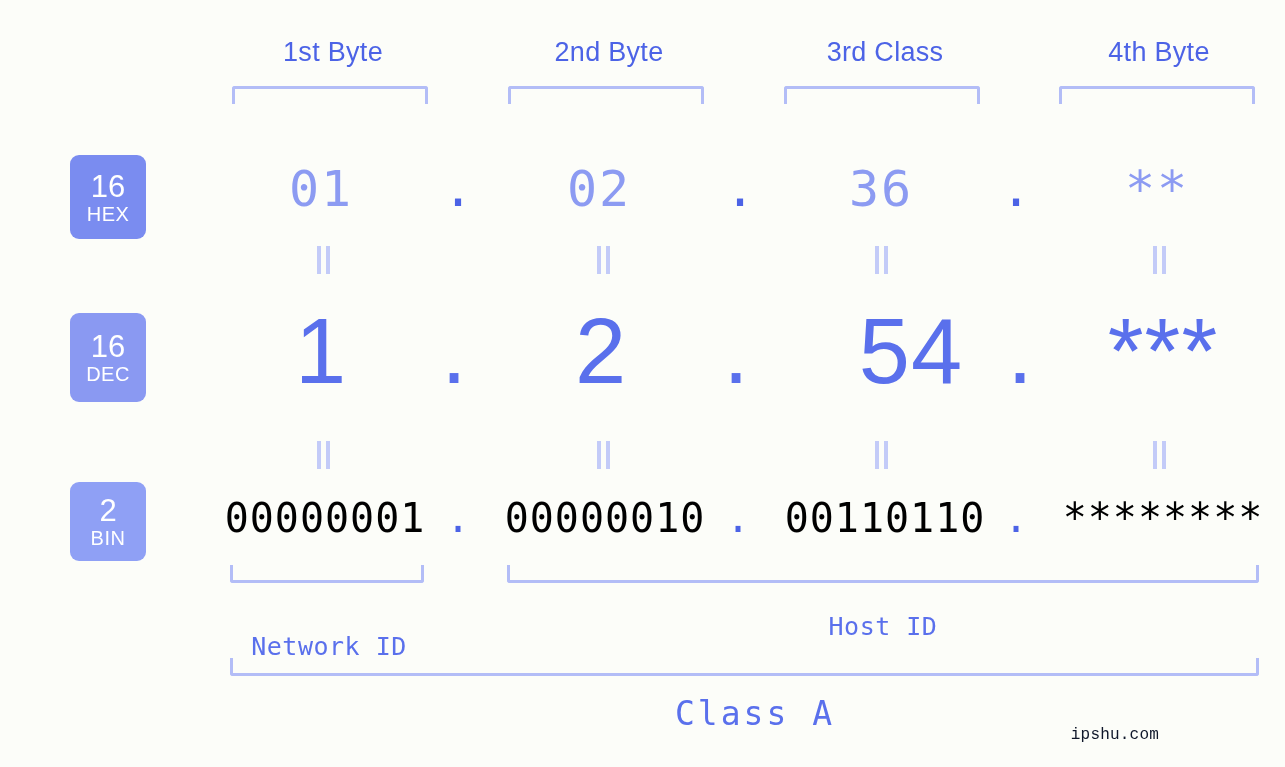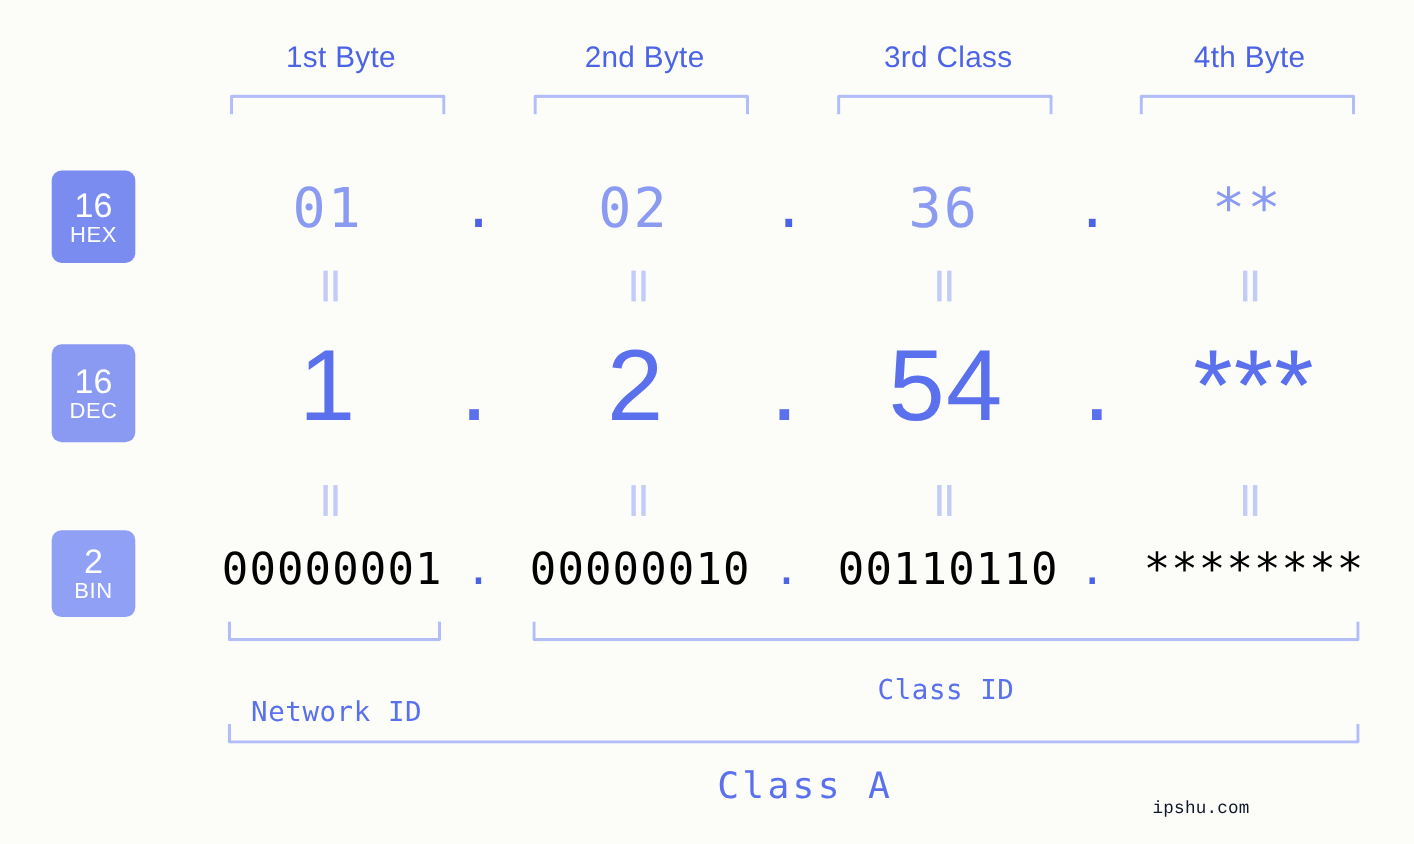--- a/index.html
+++ b/index.html
@@ -12,20 +12,21 @@
     background: #fcfdf9;
     font-family: "Liberation Sans", sans-serif;
     overflow: hidden;
     position: relative;
   }
 
   #stage {
     position: relative;
     width: 1150px;
     height: 767px;
+    margin-left: 23px;
   }
 
   
   .byte-label {
     position: absolute;
     top: 32px;
     height: 40px;
     line-height: 40px;
     text-align: center;
     font-family: "Liberation Sans", sans-serif;
@@ -266,21 +267,21 @@
   <div class="eq eq-row1" style="left:1126px;">
     <i class="a"></i>
       <i class="b"></i>
   </div>
 
   <div class="row-dec">
     <div class="cell" style="left:186px; width:224px;">1</div>
     <div class="dot" style="left:396px; width:70px;">.</div>
     <div class="cell" style="left:466px; width:224px;">2</div>
     <div class="dot" style="left:678px; width:70px;">.</div>
-    <div class="cell" style="left:748px; width:224px;">54</div>
+    <div class="cell" style="left:776px; width:224px;">54</div>
     <div class="dot" style="left:962px; width:70px;">.</div>
     <div class="cell" style="left:1026px; width:228px;">***</div>
   </div>
 
   <div class="eq eq-row2" style="left:290px;">
     <i class="a"></i>
       <i class="b"></i>
   </div>
   <div class="eq eq-row2" style="left:570px;">
     <i class="a"></i>
@@ -302,20 +303,20 @@
     <div class="dot" style="left:684px; width:62px;">.</div>
     <div class="cell" style="left:750px; width:224px;">00110110</div>
     <div class="dot" style="left:962px; width:62px;">.</div>
     <div class="cell" style="left:1028px; width:224px;">********</div>
   </div>
 
   <div class="bracket-bottom" style="left:207px; top:565px; width:194px;"></div>
   <div class="bracket-bottom" style="left:484px; top:565px; width:752px;"></div>
 
   <div class="id-label" style="left:186px; top:632px; width:240px;">Network ID</div>
-  <div class="id-label" style="left:740px; top:612px; width:240px;">Class ID</div>
+  <div class="id-label" style="left:740px; top:612px; width:240px;">Host ID</div>
 
   <div class="bracket-bottom" style="left:207px; top:658px; width:1029px;"></div>
   <div class="class-label" style="left:512px; top:694px; width:440px;">Class A</div>
 
   <div class="watermark">ipshu.com</div>
 
 </div>
 
 </body></html>

